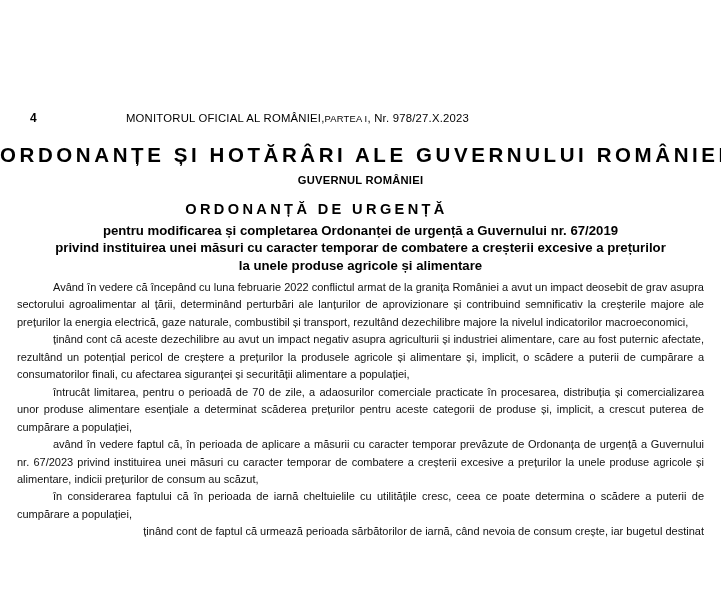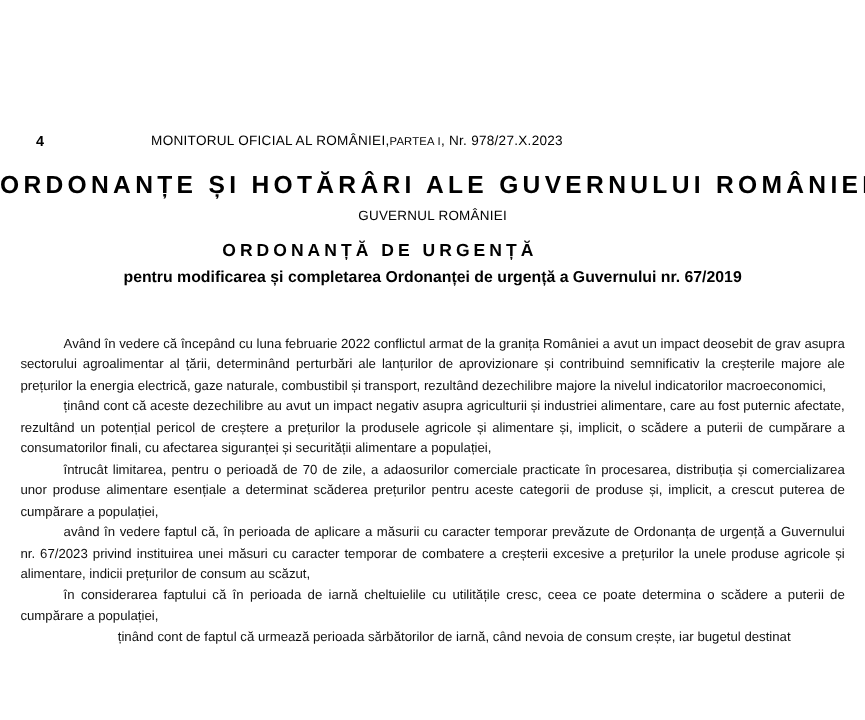--- a/index.html
+++ b/index.html
@@ -72,21 +72,21 @@
   }
 
   
   .issuer {
     position: absolute;
     left: 0;
     top: 173px;
     width: 721px;
     text-align: center;
     font-size: 11.2px;
-    font-weight: 400;
+    font-weight: 700;
     letter-spacing: 0.02em;
     line-height: 15px;
   }
 
   
   .act-type {
     position: absolute;
     left: 0;
     top: 199px;
     width: 633px;
@@ -120,21 +120,21 @@
     font-size: 11px;
     line-height: 17.45px;
     text-align: justify;
     text-justify: inter-word;
     color: #111;
   }
   .body-text p {
     margin: 0;
     text-indent: 36px;
   }
-  .body-text p:last-child { text-align: center; }
+  .body-text p:last-child { text-align: right; }
 </style>
 </head>
 <body>
 
 <div class="page">
 
   <div class="running-head">
     <span class="folio">4</span>
     <div class="head-center">
       <span>MONITORUL OFICIAL AL ROMÂNIEI,</span><span class="smallcaps">PARTEA I</span><span>, Nr. 978/27.X.2023</span>
@@ -142,20 +142,22 @@
   </div>
 
   <div class="section-banner">ORDONANȚE ȘI HOTĂRÂRI ALE GUVERNULUI ROMÂNIEI</div>
 
   <div class="issuer">GUVERNUL ROMÂNIEI</div>
 
   <div class="act-type">ORDONANȚĂ DE URGENȚĂ</div>
 
   <div class="act-title">
     <div>pentru modificarea și completarea Ordonanței de urgență a Guvernului nr. 67/2019</div>
+    <div>privind instituirea unei măsuri cu caracter temporar de combatere a creșterii excesive a prețurilor</div>
+    <div>la unele produse agricole și alimentare</div>
   </div>
 
   <div class="body-text">
     <p>Având în vedere că începând cu luna februarie 2022 conflictul armat de la granița României a avut un impact deosebit de grav asupra sectorului agroalimentar al țării, determinând perturbări ale lanțurilor de aprovizionare și contribuind semnificativ la creșterile majore ale prețurilor la energia electrică, gaze naturale, combustibil și transport, rezultând dezechilibre majore la nivelul indicatorilor macroeconomici,</p>
     <p>ținând cont că aceste dezechilibre au avut un impact negativ asupra agriculturii și industriei alimentare, care au fost puternic afectate, rezultând un potențial pericol de creștere a prețurilor la produsele agricole și alimentare și, implicit, o scădere a puterii de cumpărare a consumatorilor finali, cu afectarea siguranței și securității alimentare a populației,</p>
     <p>întrucât limitarea, pentru o perioadă de 70 de zile, a adaosurilor comerciale practicate în procesarea, distribuția și comercializarea unor produse alimentare esențiale a determinat scăderea prețurilor pentru aceste categorii de produse și, implicit, a crescut puterea de cumpărare a populației,</p>
     <p>având în vedere faptul că, în perioada de aplicare a măsurii cu caracter temporar prevăzute de Ordonanța de urgență a Guvernului nr. 67/2023 privind instituirea unei măsuri cu caracter temporar de combatere a creșterii excesive a prețurilor la unele produse agricole și alimentare, indicii prețurilor de consum au scăzut,</p>
     <p>în considerarea faptului că în perioada de iarnă cheltuielile cu utilitățile cresc, ceea ce poate determina o scădere a puterii de cumpărare a populației,</p>
     <p>ținând cont de faptul că urmează perioada sărbătorilor de iarnă, când nevoia de consum crește, iar bugetul destinat</p>
   </div>

